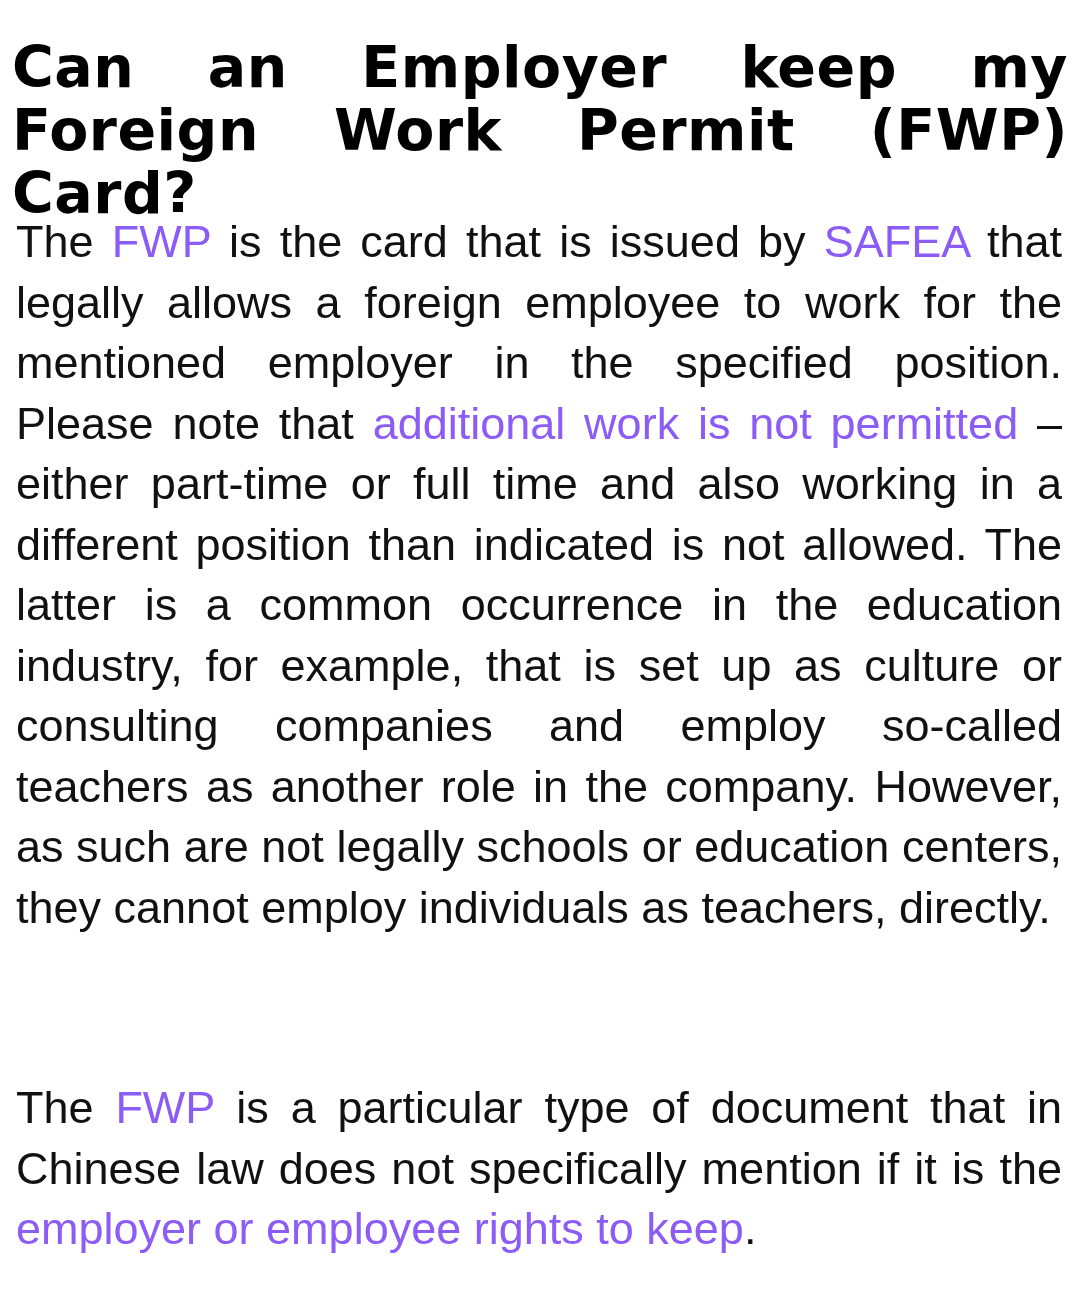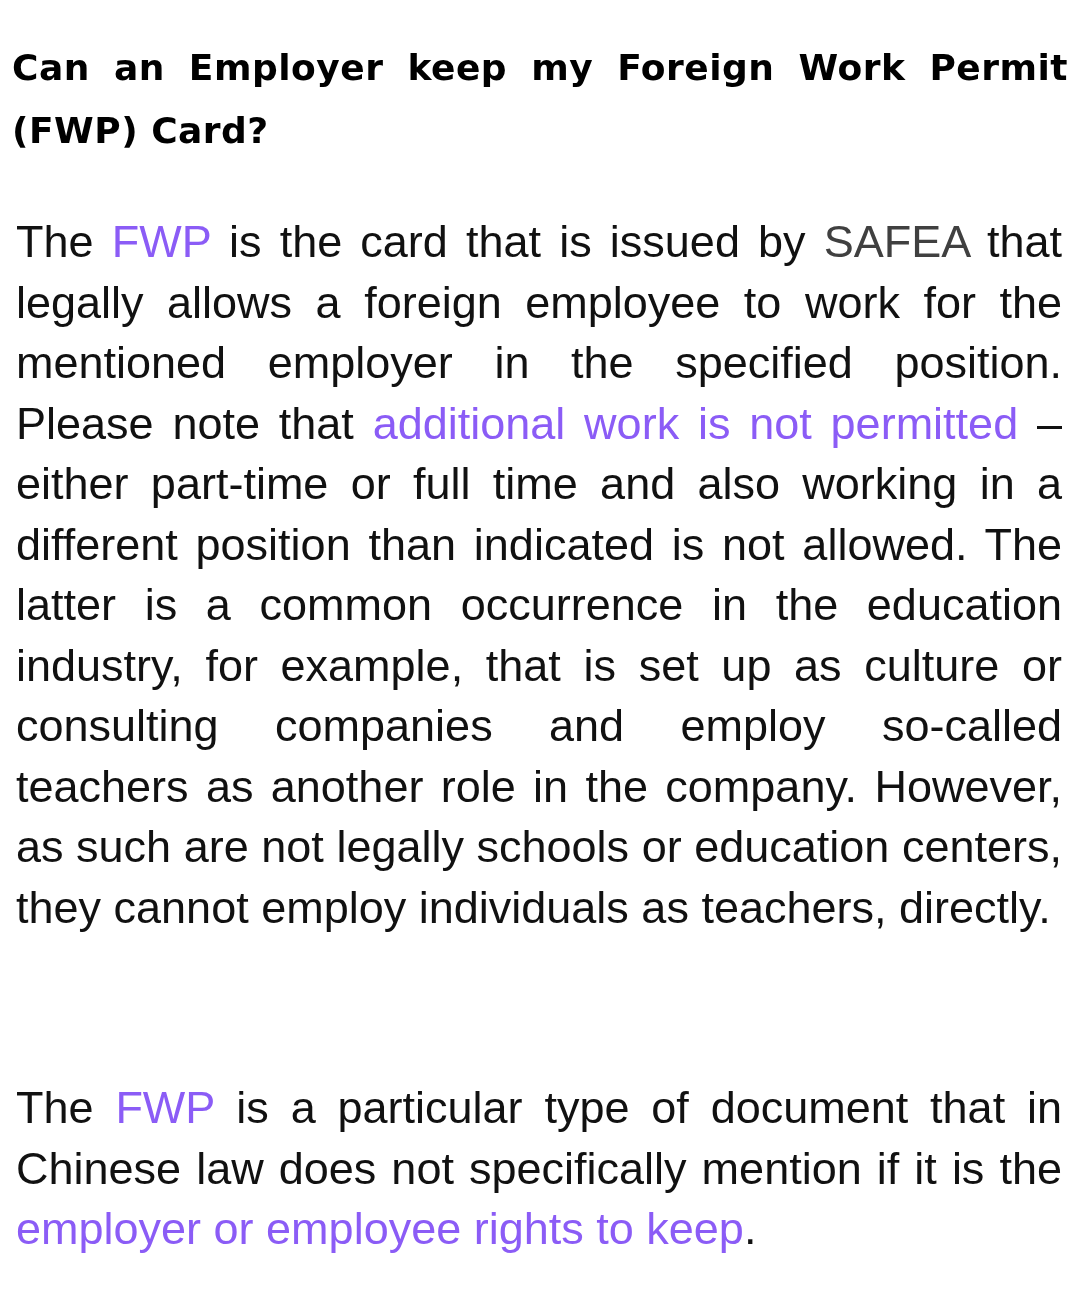--- a/index.html
+++ b/index.html
@@ -1,32 +1,32 @@
 <!DOCTYPE html>
 <html><head>
 <meta charset="utf-8">
 <style>
   html, body { margin: 0; padding: 0; background: #ffffff; }
   body { width: 1080px; height: 1294px; overflow: hidden; position: relative; }
   .title {
     position: absolute; left: 12px; top: 36px; width: 1056px;
     font-family: "DejaVu Sans", sans-serif; font-weight: bold;
-    font-size: 36px; line-height: 63px; color: #000;
+    font-size: 57px; line-height: 63px; color: #000;
     text-align: justify; letter-spacing: 0.5px; margin: 0;
   }
   .para {
     position: absolute; left: 16px; width: 1046px;
     font-family: "Liberation Sans", sans-serif;
     font-size: 45px; line-height: 60.5px; color: #111;
     text-align: justify; margin: 0;
   }
   .p1 { top: 212px; }
   .p2 { top: 1078px; }
   .red { color: #8b5cf6; }
-  .blue { color: #404040; }
+  .blue { color: #8b5cf6; }
 </style>
 </head>
 <body>
 
 <h1 class="title">Can an Employer keep my Foreign Work Permit (FWP) Card?</h1>
 
 <p class="para p1"><span>The </span><span class="red">FWP</span><span> is the card that is issued by </span><span class="blue">SAFEA</span><span> that legally allows a foreign employee to work for the mentioned employer in the specified position. Please note that </span><span class="red">additional work is not permitted</span><span> – either part-time or full time and also working in a different position than indicated is not allowed. The latter is a common occurrence in the education industry, for example, that is set up as culture or consulting companies and employ so-called teachers as another role in the company. However, as such are not legally schools or education centers, they cannot employ individuals as teachers, directly.</span></p>
 
 <p class="para p2"><span>The </span><span class="red">FWP</span><span> is a particular type of document that in Chinese law does not specifically mention if it is the </span><span class="red">employer or employee rights to keep</span><span>.</span></p>
 

